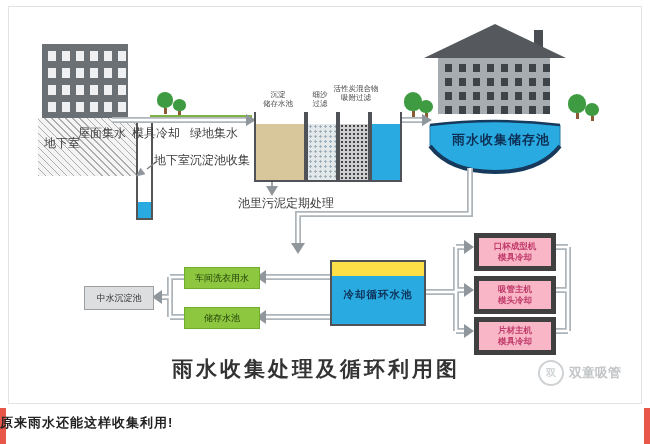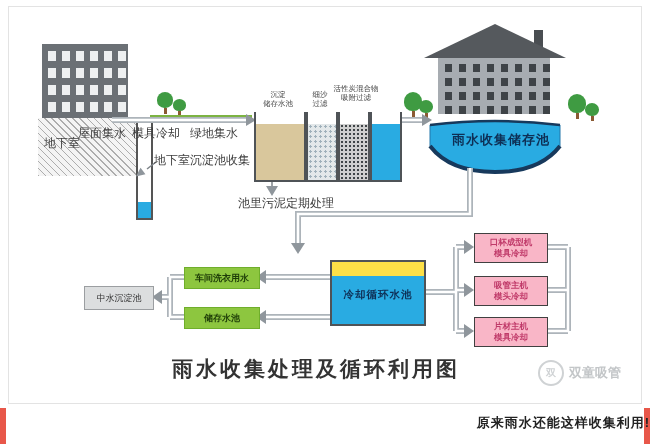--- a/index.html
+++ b/index.html
@@ -33,28 +33,28 @@
   .fill-carbon::before{background-color:#cfcfcf;background-image:radial-gradient(#3f4447 1.2px,rgba(0,0,0,0) 1.5px);background-size:4px 4px}
   .fill-water::before{background:#29abe2}
   .tank-cool{position:absolute;z-index:3;border:2px solid #4f5357;background:#fde047}
   .tank-cool::before{content:"";position:absolute;left:0;right:0;bottom:0;top:14px;background:#29abe2}
   .cool-label{position:relative;z-index:1;margin-top:26px;text-align:center;
     font-size:10.5px;font-weight:700;color:#0e2f55;letter-spacing:1px}
   
   .lbl{position:absolute;z-index:3;color:#3c3c3c;font-size:12px;line-height:1.25;white-space:nowrap}
   .tlabel{position:absolute;z-index:3;color:#444;font-size:7.5px;line-height:1.2;text-align:center;white-space:pre-line}
   .box{position:absolute;z-index:3;display:flex;align-items:center;justify-content:center;text-align:center}
-  .green-box{background:#8dc63f;border:1px solid #6fae2b;color:#1e3d08;font-size:9px;font-weight:700}
-  .pink-box{background:#f9b6c7;border:1px solid #404040;color:#c03b6a;font-size:8.5px;font-weight:700;white-space:pre-line;line-height:1.35}
+  .green-box{background:#8dc63f;border:1px solid #6fae2b;color:#1e3d08;font-size:9px;font-weight:400}
+  .pink-box{background:#f9b6c7;border:5px solid #404040;color:#c03b6a;font-size:8.5px;font-weight:700;white-space:pre-line;line-height:1.35}
   .gray-box{background:#dcdedf;border:1px solid #9b9ea1;color:#333;font-size:9px}
   .pool-label{position:absolute;z-index:3;font-size:13px;font-weight:700;color:#0e2f55;letter-spacing:1px;white-space:nowrap}
   .title{position:absolute;z-index:3;font-size:21px;font-weight:700;color:#333;letter-spacing:3px;white-space:nowrap}
   .watermark{position:absolute;z-index:3;display:flex;align-items:center;gap:5px;color:#c3c6c8;font-size:13px;font-weight:700;white-space:nowrap}
   .wm-circle{width:22px;height:22px;border:2px solid #cfd2d4;border-radius:50%;display:flex;align-items:center;justify-content:center;font-size:10px;color:#cfd2d4;flex:0 0 auto}
-  .caption-row{position:absolute;left:0;top:414px;width:650px;display:flex;justify-content:flex-end;z-index:3}
+  .caption-row{position:absolute;left:0;top:414px;width:650px;display:flex;justify-content:flex-start;z-index:3}
   .caption{font-size:13px;color:#222;font-weight:700;letter-spacing:1px}
   .redbar{position:absolute;width:6px;height:36px;top:408px;background:#e8574a;z-index:3}
   
   .pipes{position:absolute;left:0;top:0;z-index:2;pointer-events:none}
   .pipe-o{fill:none;stroke:#adb4ba;stroke-width:6}
   .pipe-i{fill:none;stroke:#fff;stroke-width:2.5}
   .thin{fill:none;stroke:#7d8388;stroke-width:1.5}
   .ah{fill:#8f969c}
 </style>
 </head>

